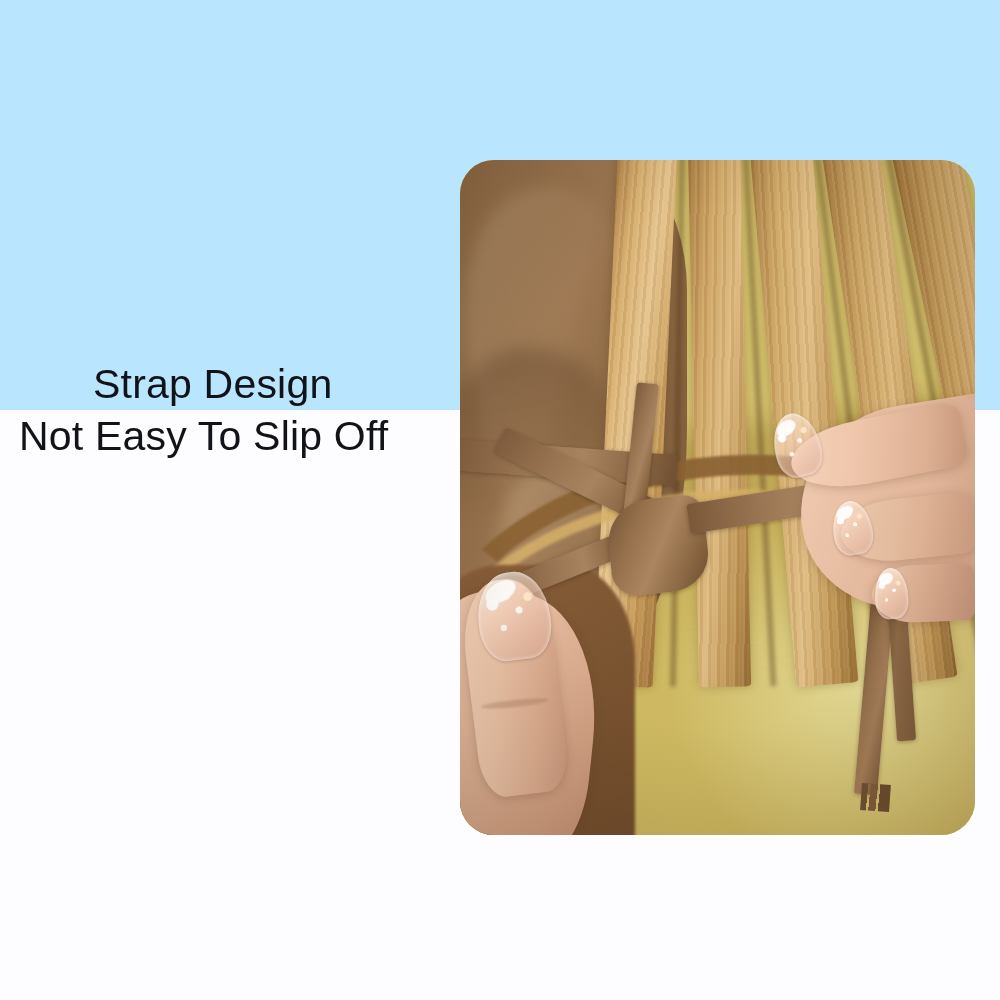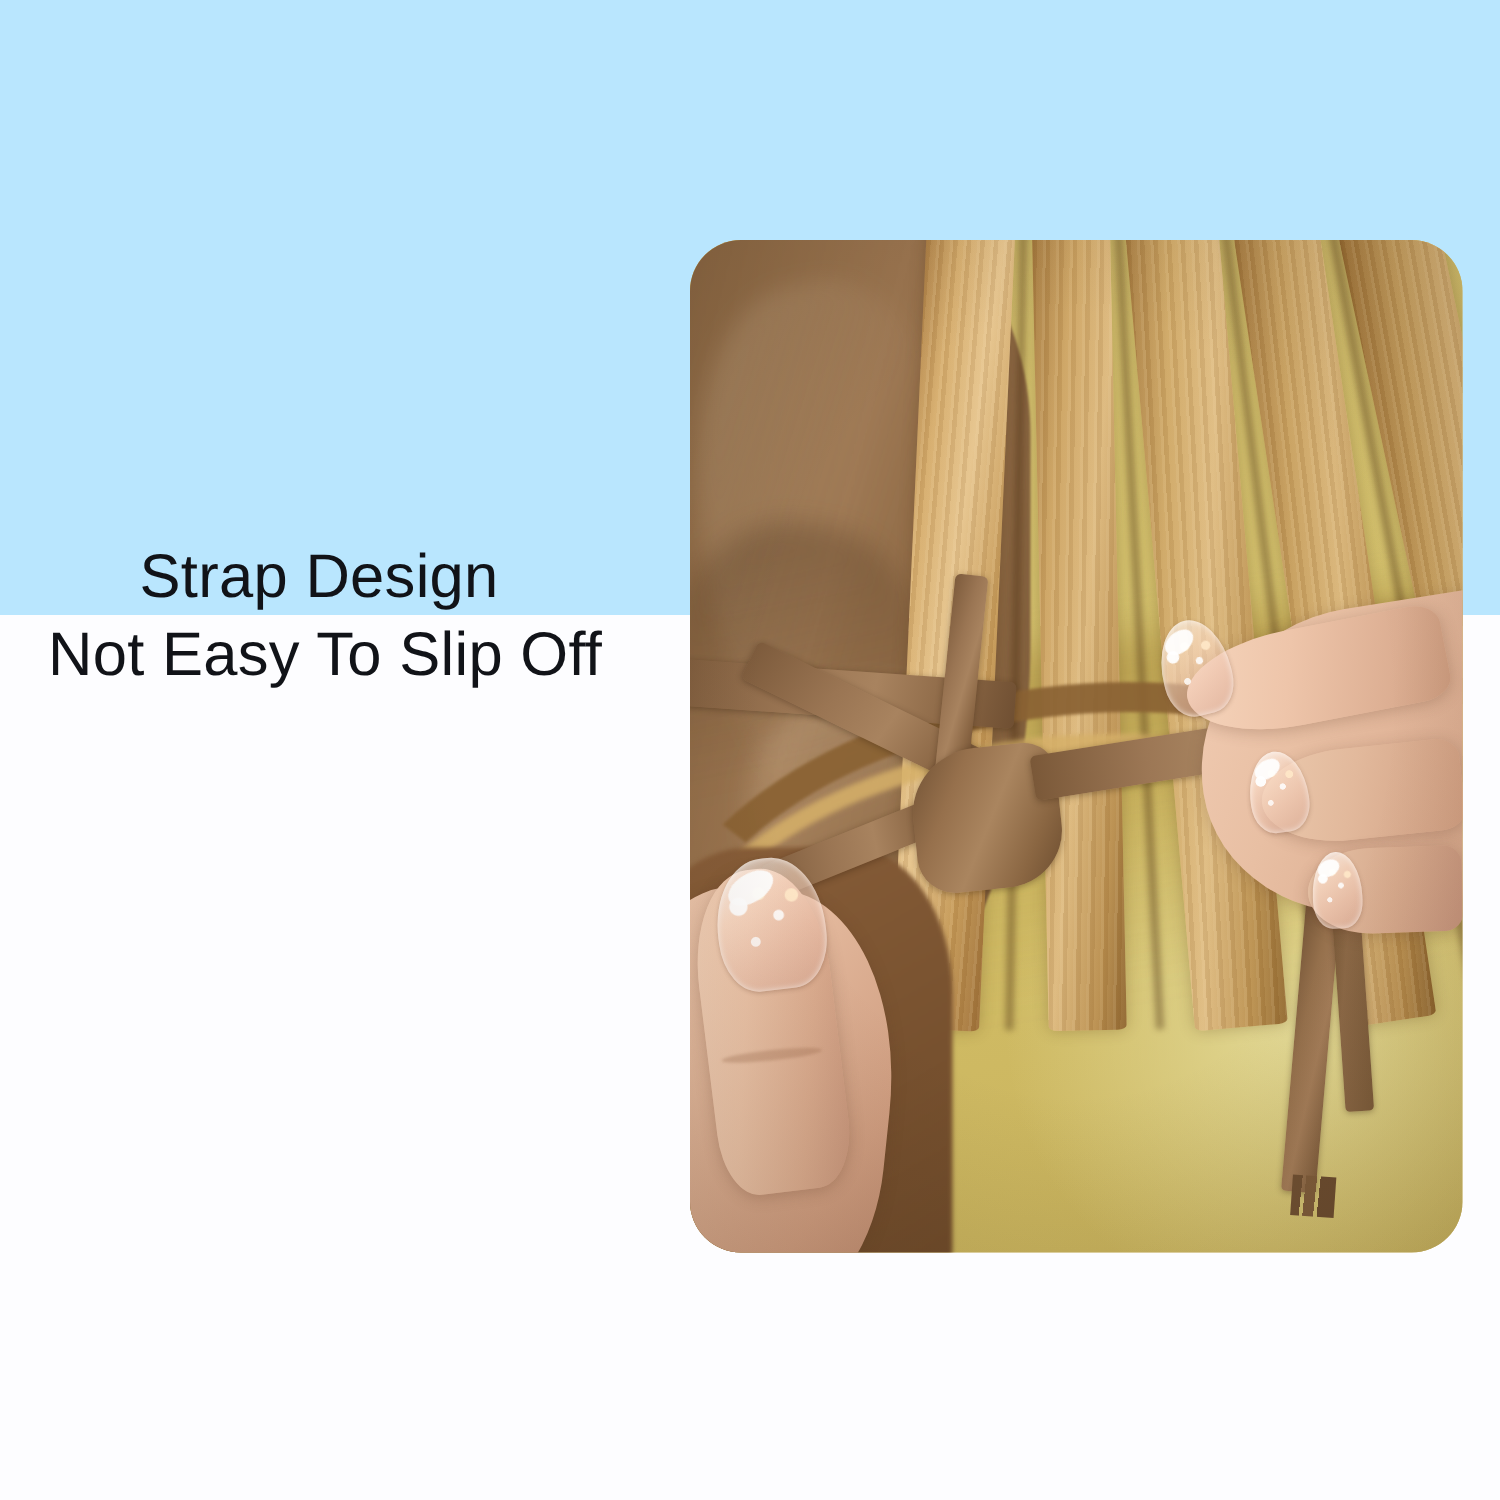--- a/index.html
+++ b/index.html
@@ -51,21 +51,21 @@
     letter-spacing: 0.2px;
     font-weight: 400;
     white-space: nowrap;
   }
   .headline .line1 {
     display: block;
     padding-left: 93px;
   }
   .headline .line2 {
     display: block;
-    padding-left: 32px;
+    padding-left: 19px;
   }
 
   
   .photo-card {
     position: absolute;
     left: 460px;
     top: 160px;
     width: 515px;
     height: 675px;
     border-radius: 34px;

